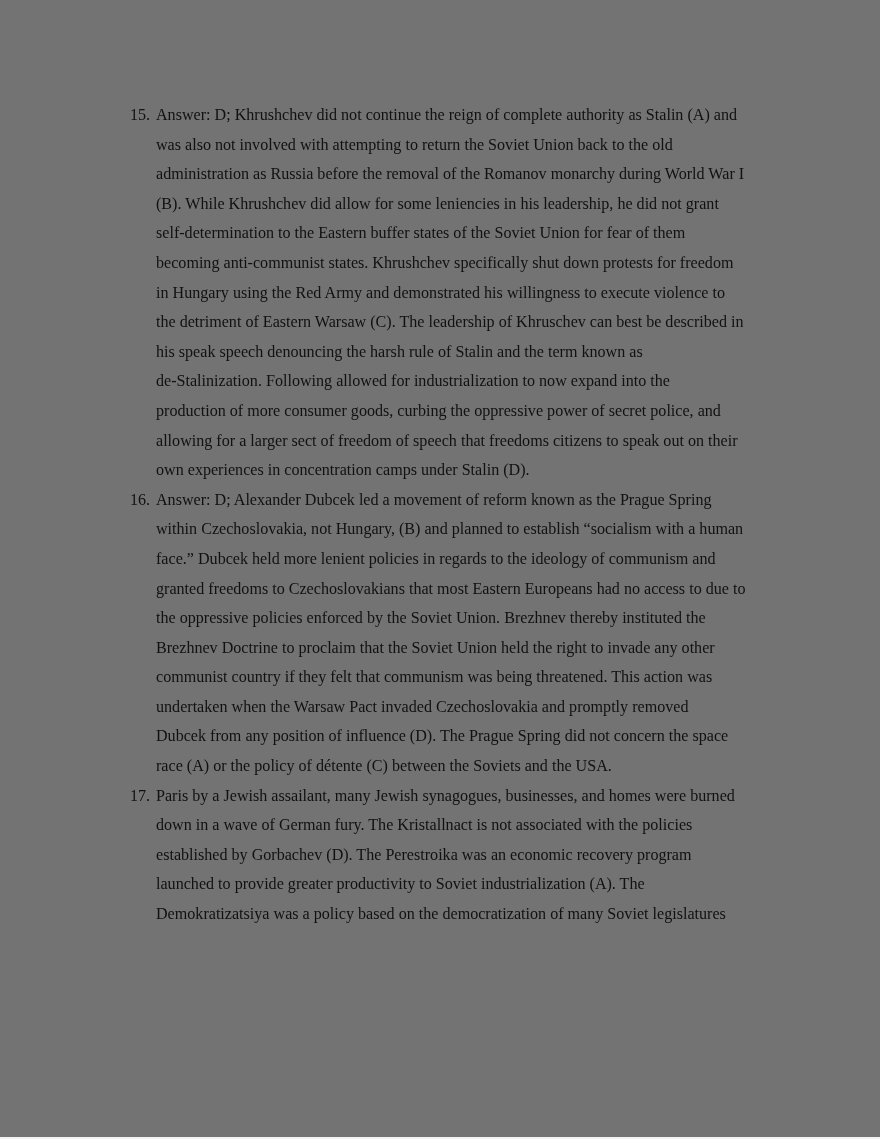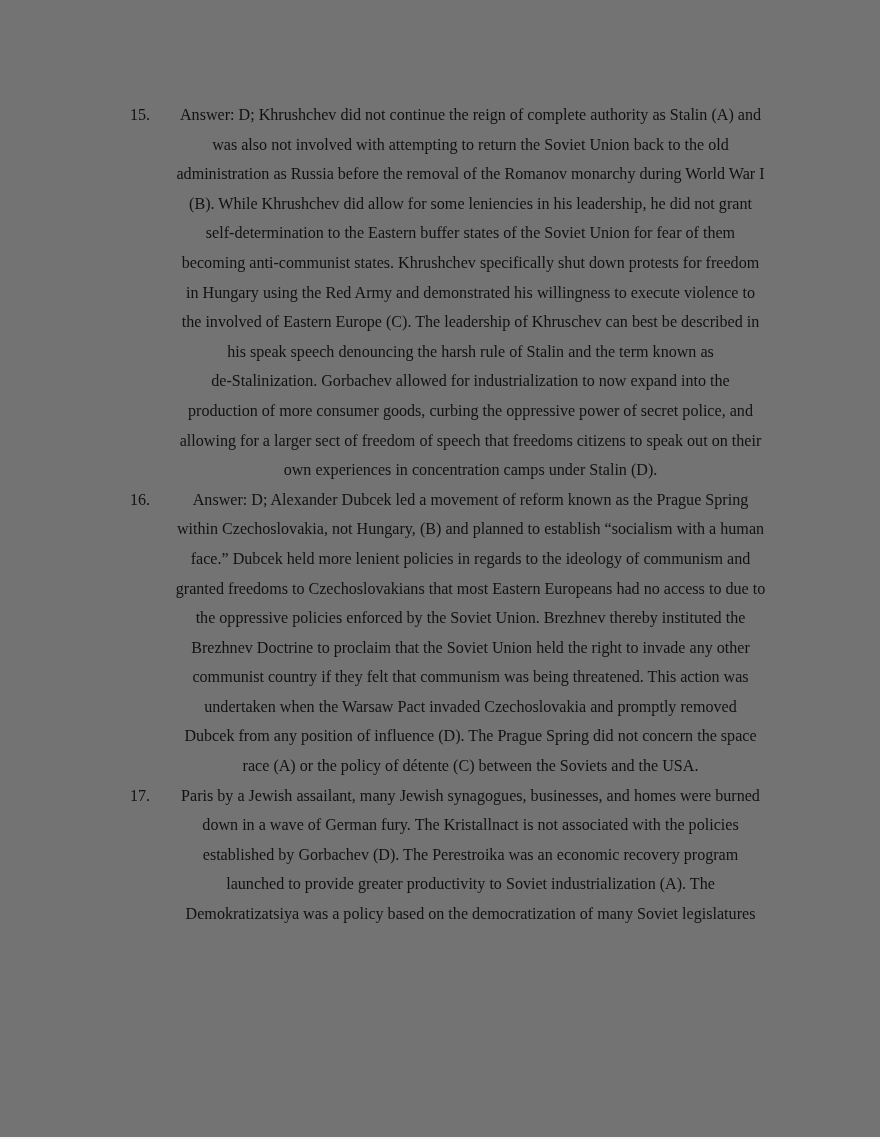--- a/index.html
+++ b/index.html
@@ -5,40 +5,40 @@
   html, body { margin: 0; padding: 0; }
   body {
     width: 880px; height: 1139px; background: #ffffff; position: relative; overflow: hidden;
     font-family: "Liberation Serif", serif; color: #111111;
   }
   .page { position: absolute; left: 0; top: 0; width: 880px; height: 1137px; background: #737373; padding-left: 48px; }
   .page-bottom { position: absolute; left: 0; top: 1137px; width: 880px; height: 2px; background: #f3f3f3; }
   .answers { position: absolute; left: 130px; top: 100px; width: 655px; margin: 0; padding: 0; list-style: none; }
   .answer { position: relative; padding-left: 26px; font-size: 16.1px; line-height: 29.6px; margin: 0; }
   .num { position: absolute; left: 0; top: 0; }
-  .line { display: block; white-space: nowrap; text-align: center; }
+  .line { display: block; white-space: nowrap; }
 </style>
 </head>
 <body>
 
 <div class="page">
   <ol class="answers">
 
     <li class="answer">
       <span class="num">15.</span>
       <span class="line">Answer: D; Khrushchev did not continue the reign of complete authority as Stalin (A) and</span>
       <span class="line">was also not involved with attempting to return the Soviet Union back to the old</span>
       <span class="line">administration as Russia before the removal of the Romanov monarchy during World War I</span>
       <span class="line">(B). While Khrushchev did allow for some leniencies in his leadership, he did not grant</span>
       <span class="line">self-determination to the Eastern buffer states of the Soviet Union for fear of them</span>
       <span class="line">becoming anti-communist states. Khrushchev specifically shut down protests for freedom</span>
       <span class="line">in Hungary using the Red Army and demonstrated his willingness to execute violence to</span>
-      <span class="line">the involved of Eastern Europe (C). The leadership of Khruschev can best be described in</span>
+      <span class="line">the detriment of Eastern Warsaw (C). The leadership of Khruschev can best be described in</span>
       <span class="line">his speak speech denouncing the harsh rule of Stalin and the term known as</span>
-      <span class="line">de-Stalinization. Gorbachev allowed for industrialization to now expand into the</span>
+      <span class="line">de-Stalinization. Following allowed for industrialization to now expand into the</span>
       <span class="line">production of more consumer goods, curbing the oppressive power of secret police, and</span>
       <span class="line">allowing for a larger sect of freedom of speech that freedoms citizens to speak out on their</span>
       <span class="line">own experiences in concentration camps under Stalin (D).</span>
     </li>
 
     <li class="answer">
       <span class="num">16.</span>
       <span class="line">Answer: D; Alexander Dubcek led a movement of reform known as the Prague Spring</span>
       <span class="line">within Czechoslovakia, not Hungary, (B) and planned to establish “socialism with a human</span>
       <span class="line">face.” Dubcek held more lenient policies in regards to the ideology of communism and</span>

